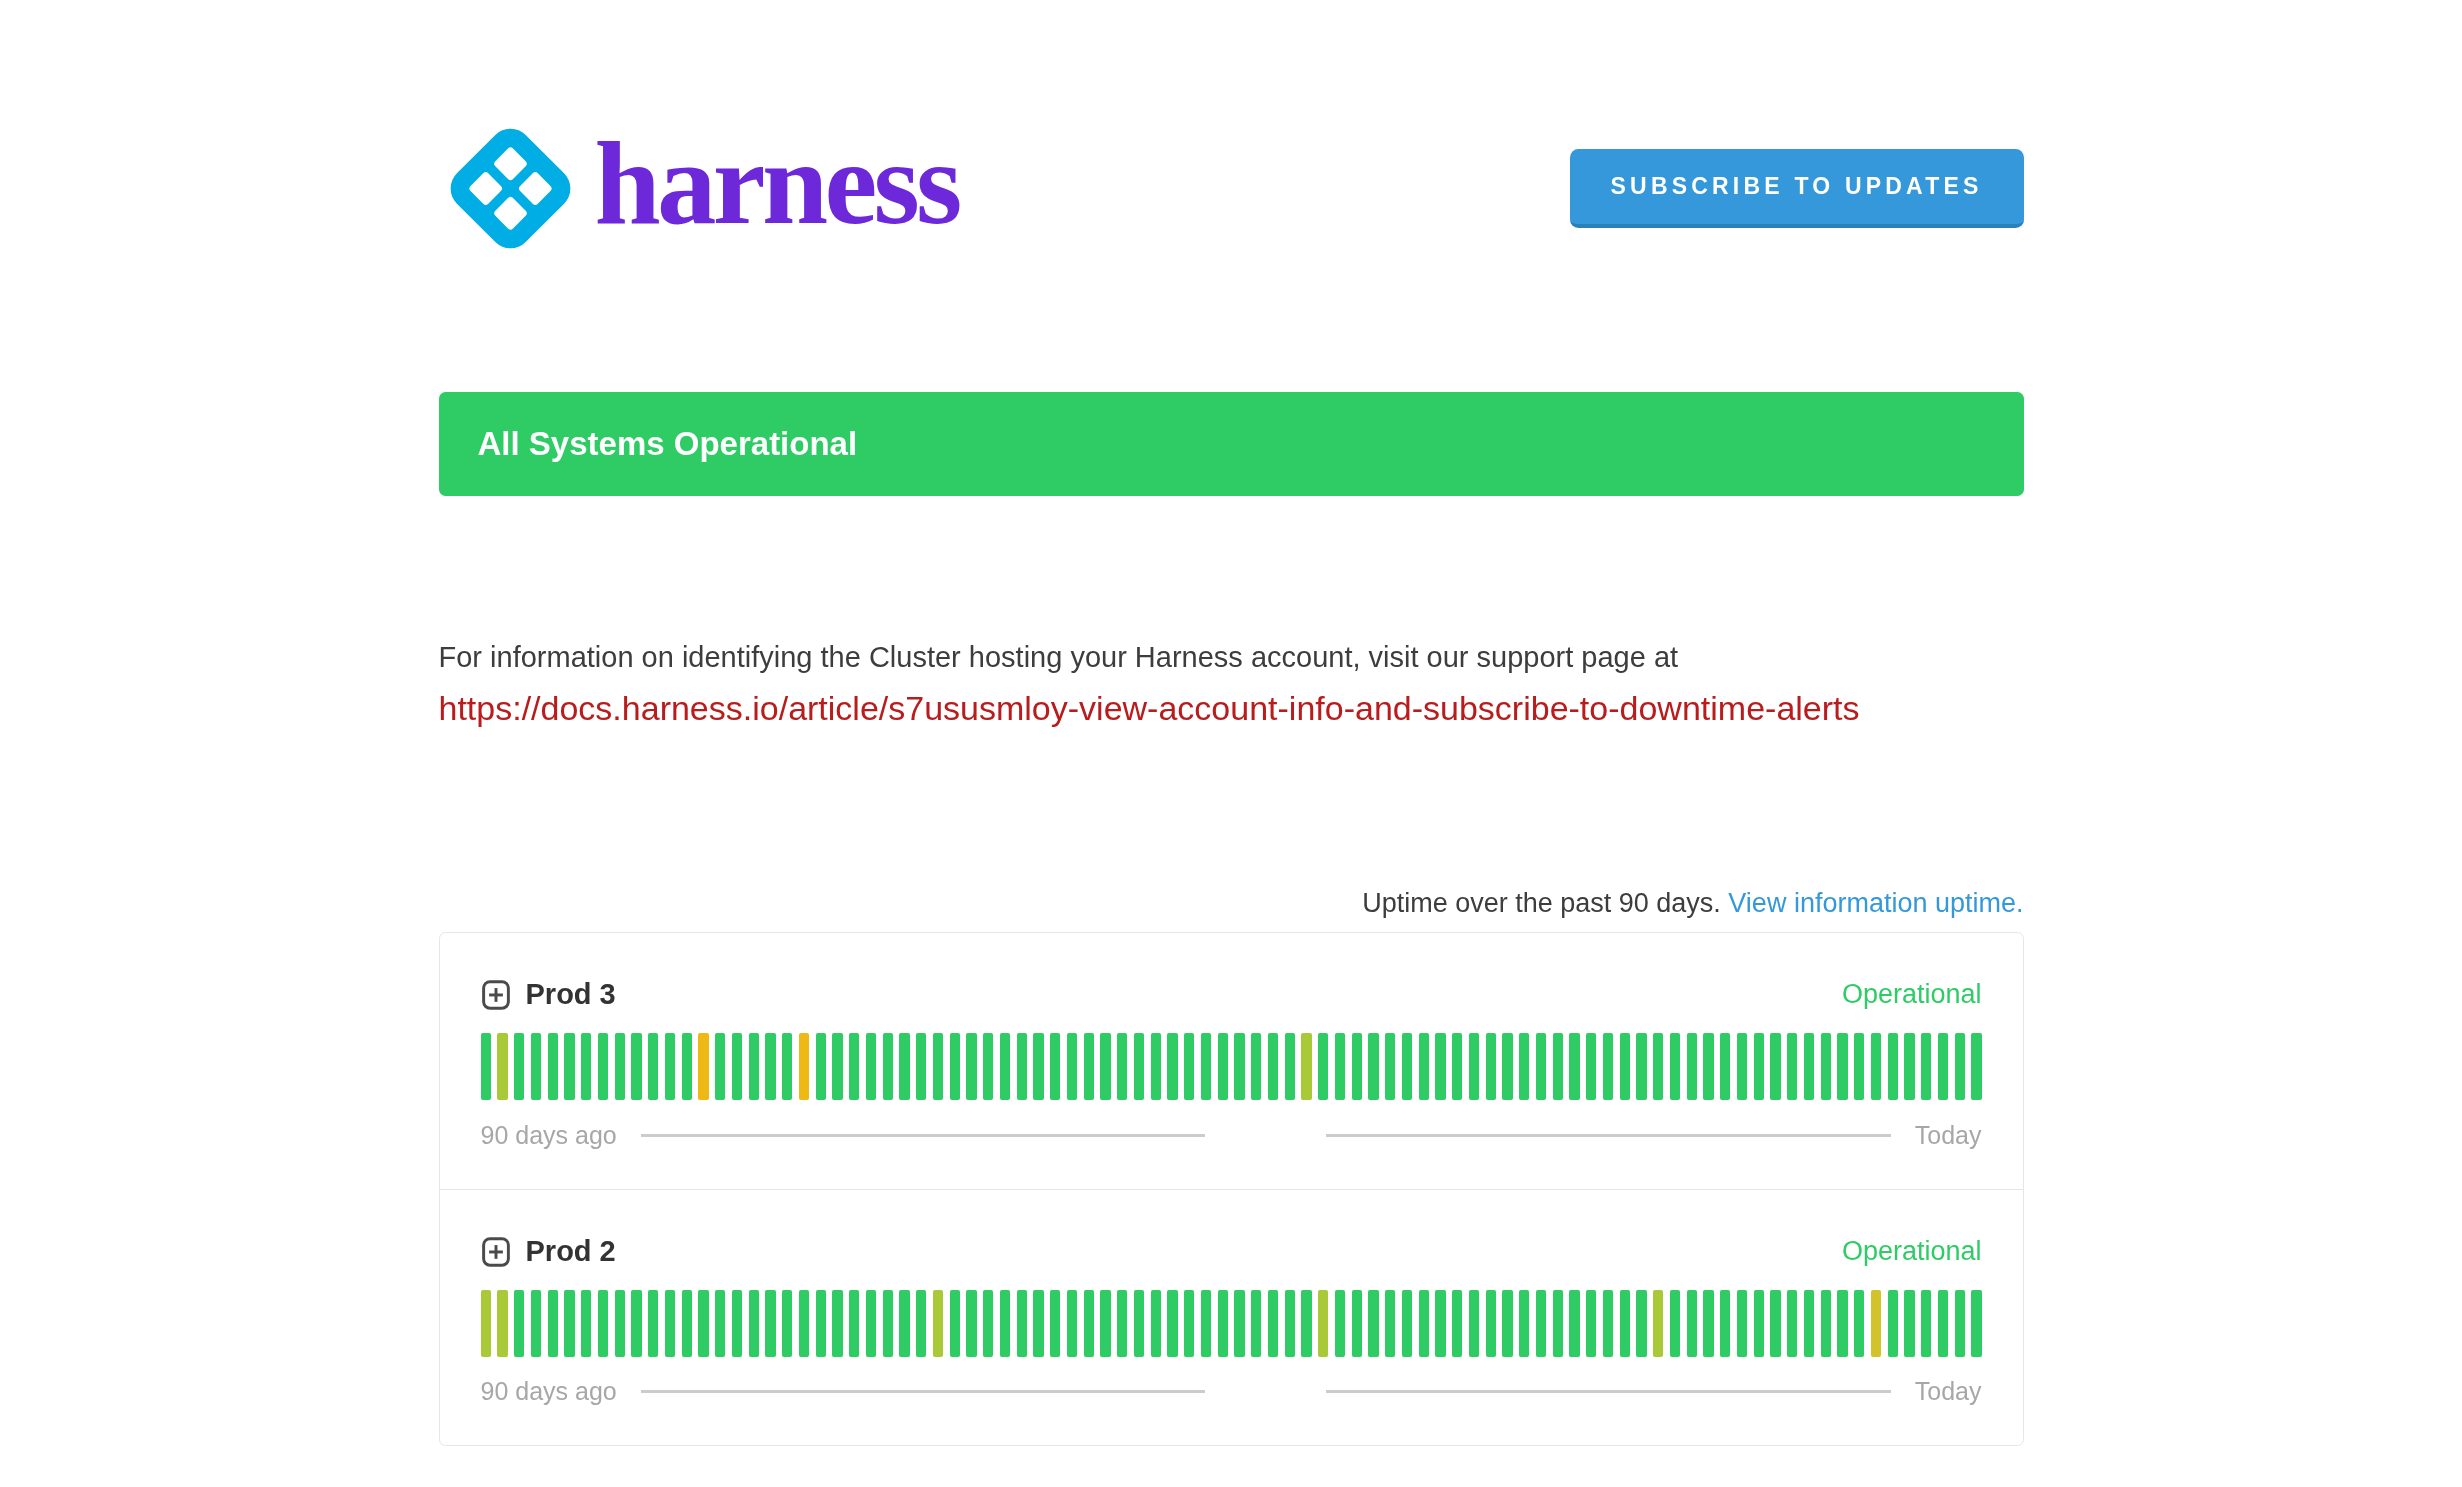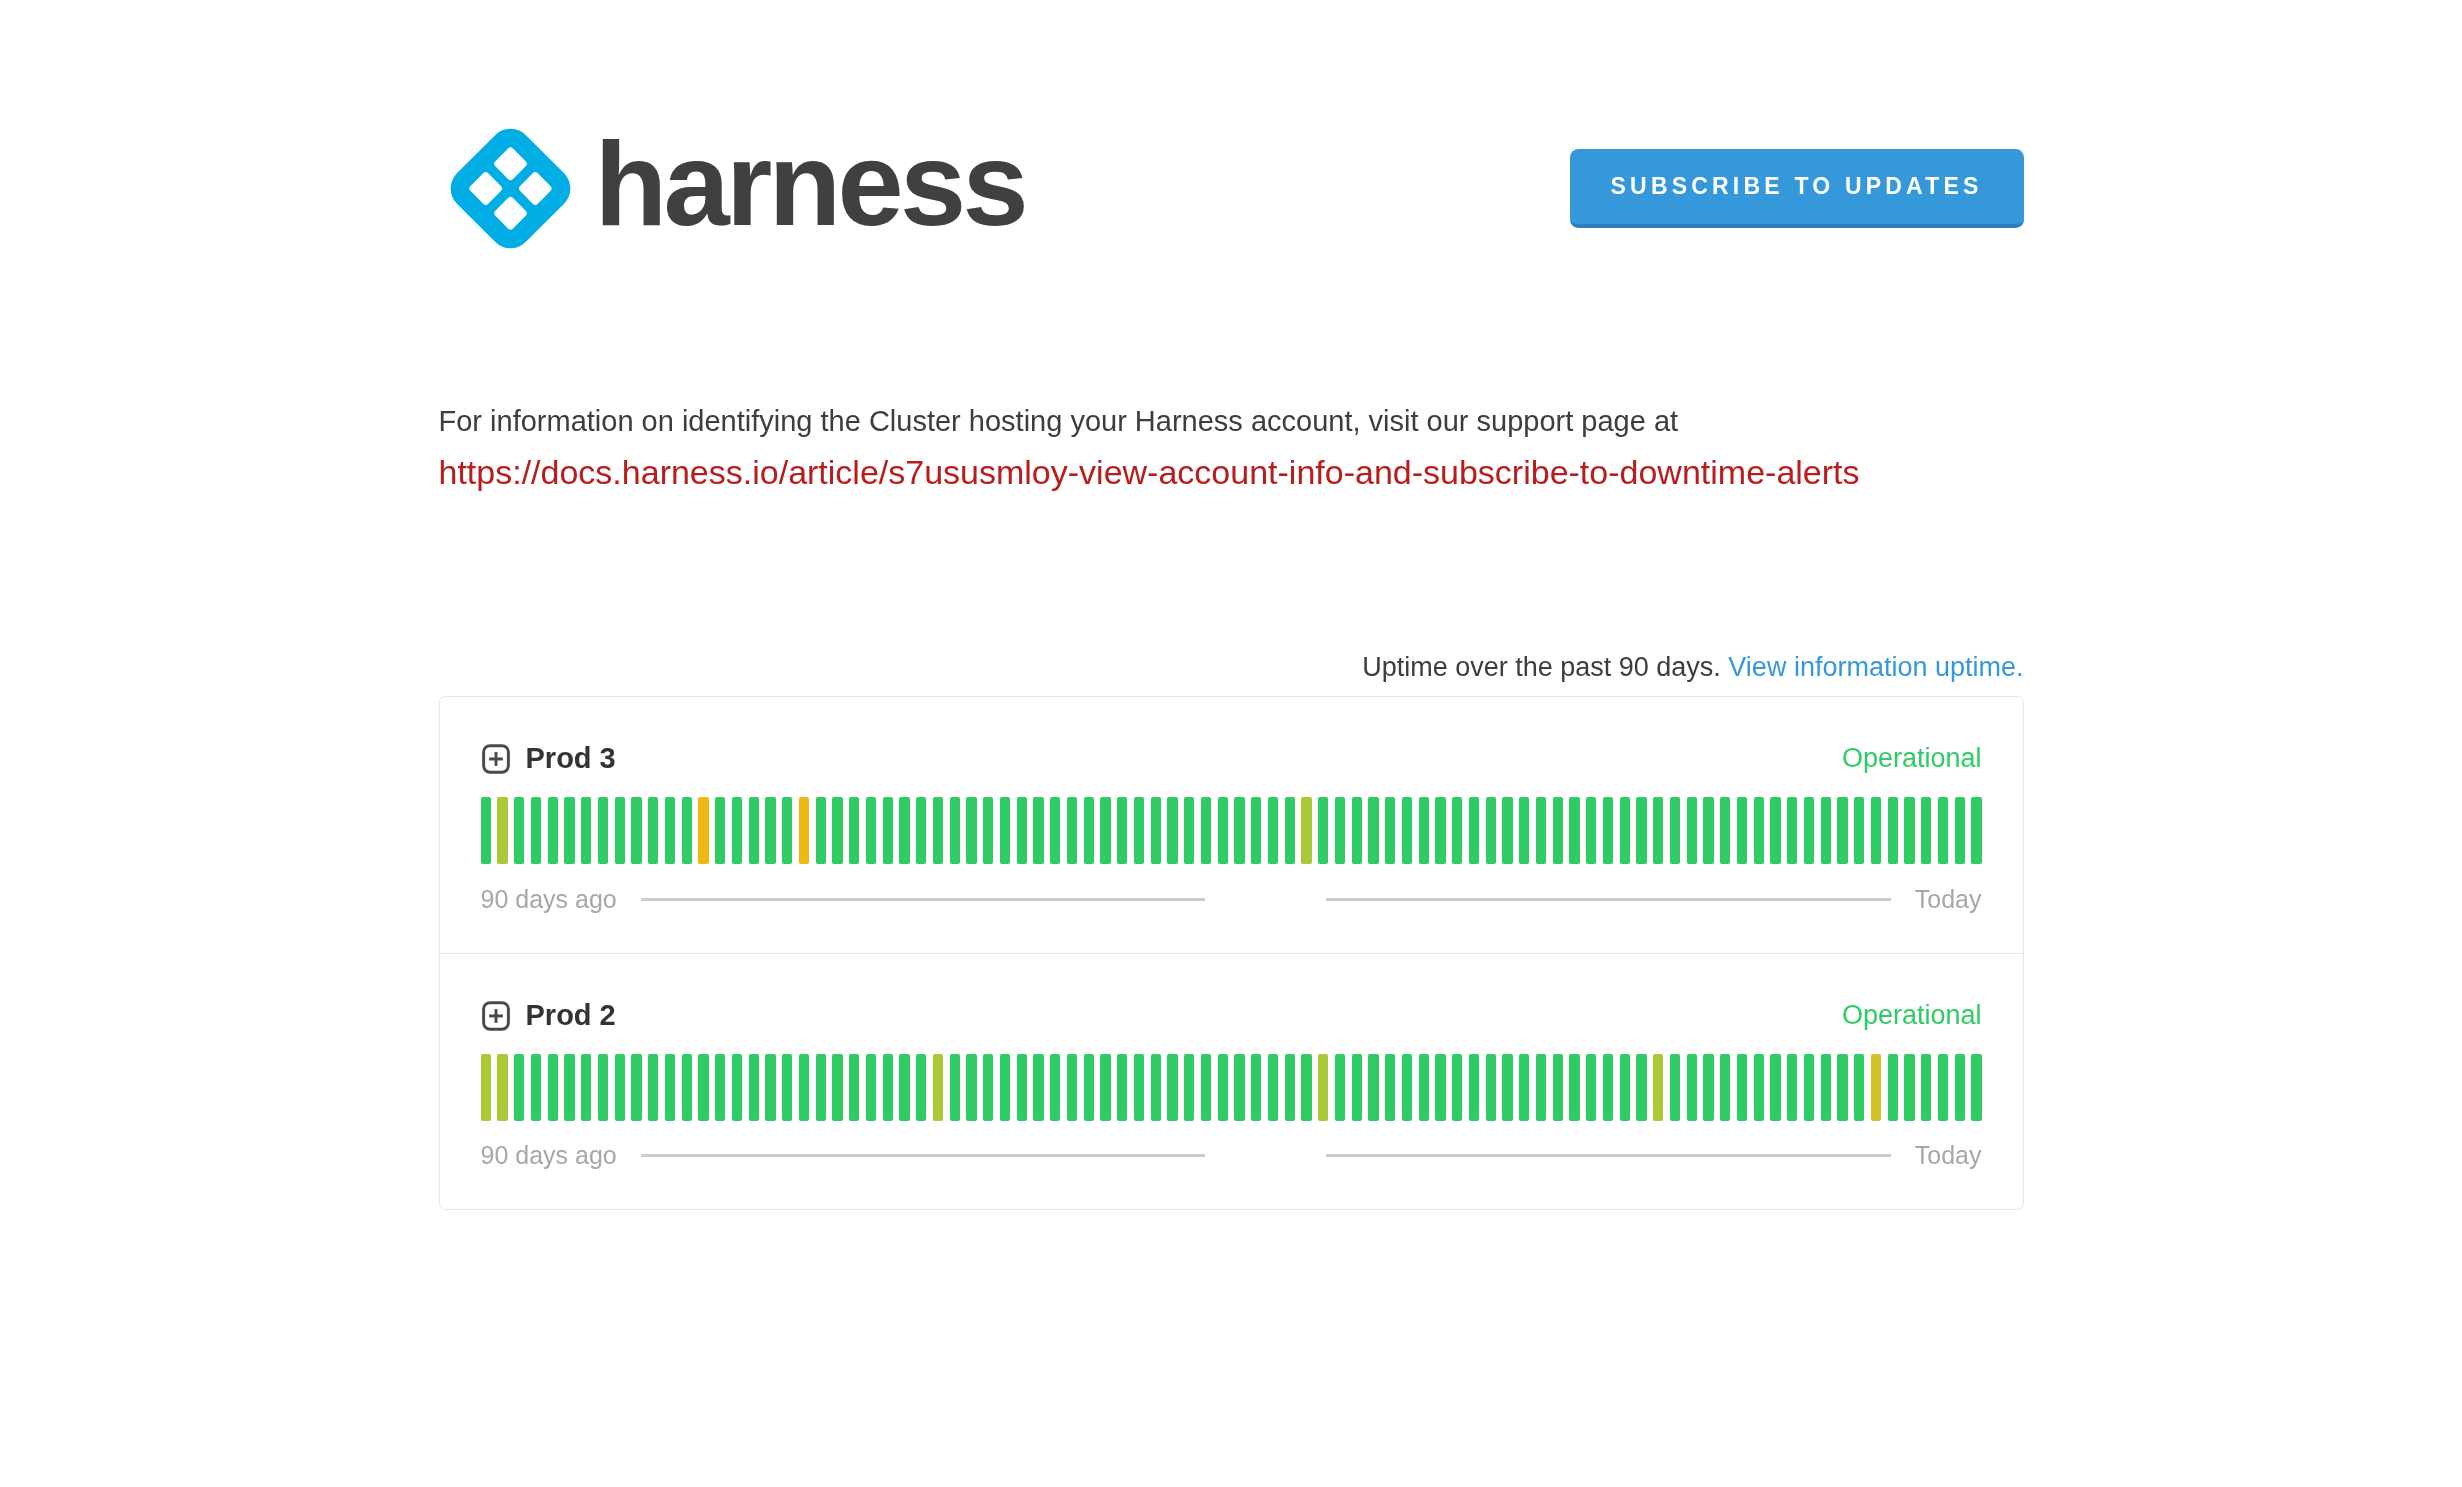--- a/index.html
+++ b/index.html
@@ -13,22 +13,22 @@
   .container { width: 1585px; margin: 0 auto; }
 
   
   .page-header {
     padding-top: 117px;
     display: flex; align-items: center; justify-content: space-between;
   }
   .logo { display: flex; align-items: center; gap: 13px; cursor: pointer; }
   .logo-mark { width: 143px; height: 143px; display: block; }
   .logo-text {
-    font-size: 119px; font-weight: 700; color: #404040;
-    letter-spacing: -3.7px; line-height: 1; margin-top: -9.3px;
+    font-size: 119px; font-weight: 700; color: #6d28d9;
+    letter-spacing: -3.7px; line-height: 1; margin-top: -9.3px; font-family: Liberation Serif, serif;
   }
   .subscribe-btn {
     background: #3498db;
     border: none;
     border-bottom: 4.6px solid #2a80b9;
     border-radius: 8.4px;
     color: #fff;
     font-family: "Liberation Sans", sans-serif;
     font-size: 23px; font-weight: 700; letter-spacing: 4.2px;
     padding: 24px 41px;
@@ -105,20 +105,23 @@
           <rect x="53.5" y="29" width="17.5" height="17.5" rx="2.5" fill="#ffffff"></rect>
           <rect x="29" y="53.5" width="17.5" height="17.5" rx="2.5" fill="#ffffff"></rect>
           <rect x="53.5" y="53.5" width="17.5" height="17.5" rx="2.5" fill="#ffffff"></rect>
         </g>
       </svg>
       <div class="logo-text">harness</div>
     </div>
     <button class="subscribe-btn">SUBSCRIBE TO UPDATES</button>
   </div>
 
+  <div class="status-banner">
+    <div class="status-banner-text">All Systems Operational</div>
+  </div>
 
   <div class="about">
     <p class="about-body">For information on identifying the Cluster hosting your Harness account, visit our support page at</p>
     <a class="about-link">https://docs.harness.io/article/s7ususmloy-view-account-info-and-subscribe-to-downtime-alerts</a>
   </div>
 
   <div class="uptime-header">
     <span>Uptime over the past 90 days.</span>
     <a>View information uptime.</a>
   </div>

